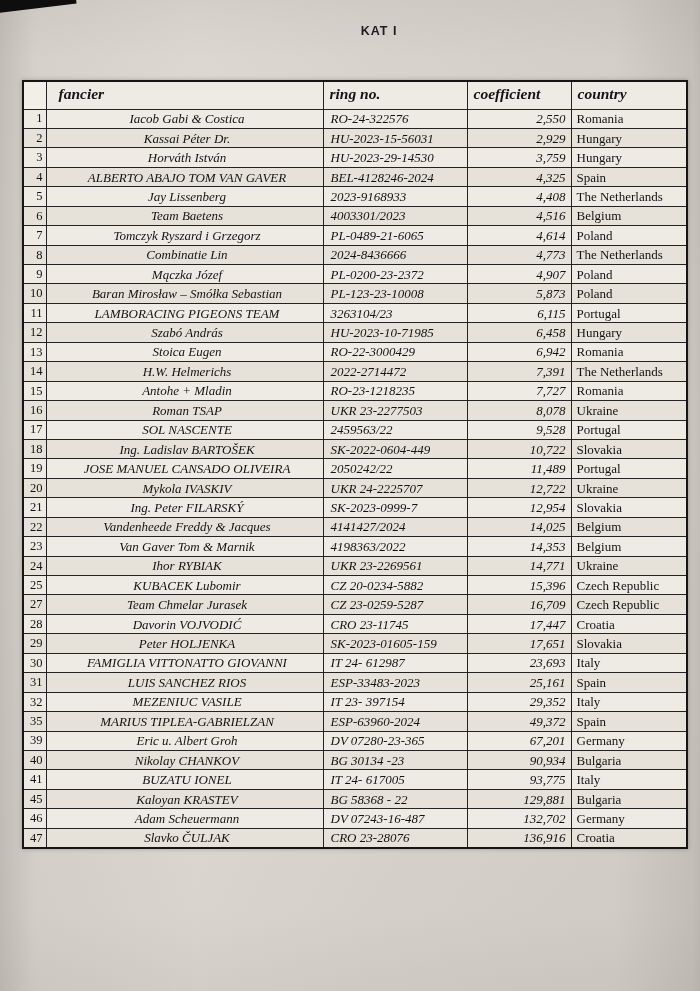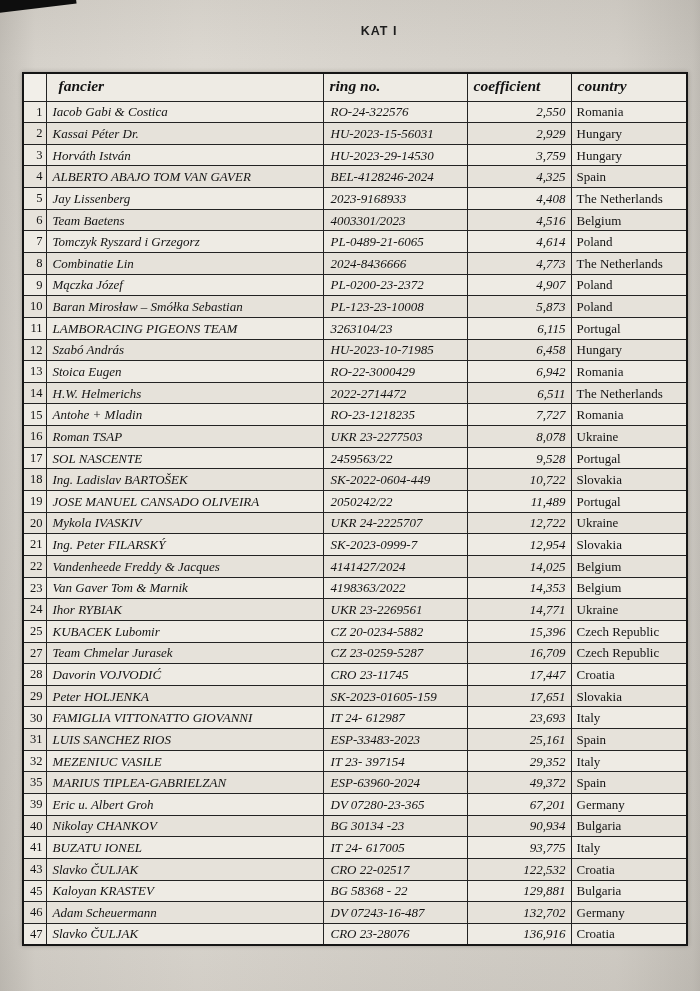--- a/index.html
+++ b/index.html
@@ -40,23 +40,23 @@
     text-align: center;
     font-family: "Liberation Sans", sans-serif;
     font-size: 12.5px;
     font-weight: 700;
     letter-spacing: 1px;
     color: #1d1d1d;
   }
   table.results {
     position: absolute;
     left: 22px;
-    top: 72px;
+    top: 80px;
     width: 664px;
-    height: 874px;
+    height: 769px;
     border-collapse: collapse;
     table-layout: fixed;
     background: #eeebe4;
     border: 2.5px solid #151515;
     box-shadow: 0 0 4px rgba(60,55,48,0.35);
   }
   th, td {
     border: 1.5px solid #232323;
     overflow: hidden;
     white-space: nowrap;
@@ -76,21 +76,21 @@
   }
   th.h-corner { padding: 0; background: #f2efe9; }
   th.h-fancier { padding-left: 12px; }
   td { font-size: 13px; line-height: 1; }
   td.cell-num {
     font-style: normal;
     text-align: right;
     padding-right: 3px;
     font-size: 12.5px;
   }
-  td.cell-fancier { font-style: italic; padding-left: 6px; }
+  td.cell-fancier { font-style: italic; padding-left: 6px; text-align: center; }
   td.cell-ring { font-style: italic; padding-left: 7px; }
   td.cell-coeff { font-style: italic; text-align: right; padding-right: 5px; margin-top: 25px; }
   td.cell-country { font-style: normal; padding-left: 5px; }
 </style>
 </head>
 <body>
 
 <div class="scan-shade"></div>
 <div class="corner-artifact"></div>
 
@@ -202,21 +202,21 @@
         <td class="cell-num">13</td>
         <td class="cell-fancier">Stoica Eugen</td>
         <td class="cell-ring">RO-22-3000429</td>
         <td class="cell-coeff">6,942</td>
         <td class="cell-country">Romania</td>
       </tr>
       <tr>
         <td class="cell-num">14</td>
         <td class="cell-fancier">H.W. Helmerichs</td>
         <td class="cell-ring">2022-2714472</td>
-        <td class="cell-coeff">6,511</td>
+        <td class="cell-coeff">7,391</td>
         <td class="cell-country">The Netherlands</td>
       </tr>
       <tr>
         <td class="cell-num">15</td>
         <td class="cell-fancier">Antohe + Mladin</td>
         <td class="cell-ring">RO-23-1218235</td>
         <td class="cell-coeff">7,727</td>
         <td class="cell-country">Romania</td>
       </tr>
       <tr>
@@ -353,27 +353,20 @@
         <td class="cell-country">Bulgaria</td>
       </tr>
       <tr>
         <td class="cell-num">41</td>
         <td class="cell-fancier">BUZATU IONEL</td>
         <td class="cell-ring">IT 24- 617005</td>
         <td class="cell-coeff">93,775</td>
         <td class="cell-country">Italy</td>
       </tr>
       <tr>
-        <td class="cell-num">43</td>
-        <td class="cell-fancier">Slavko ČULJAK</td>
-        <td class="cell-ring">CRO 22-02517</td>
-        <td class="cell-coeff">122,532</td>
-        <td class="cell-country">Croatia</td>
-      </tr>
-      <tr>
         <td class="cell-num">45</td>
         <td class="cell-fancier">Kaloyan KRASTEV</td>
         <td class="cell-ring">BG 58368 - 22</td>
         <td class="cell-coeff">129,881</td>
         <td class="cell-country">Bulgaria</td>
       </tr>
       <tr>
         <td class="cell-num">46</td>
         <td class="cell-fancier">Adam Scheuermann</td>
         <td class="cell-ring">DV 07243-16-487</td>

